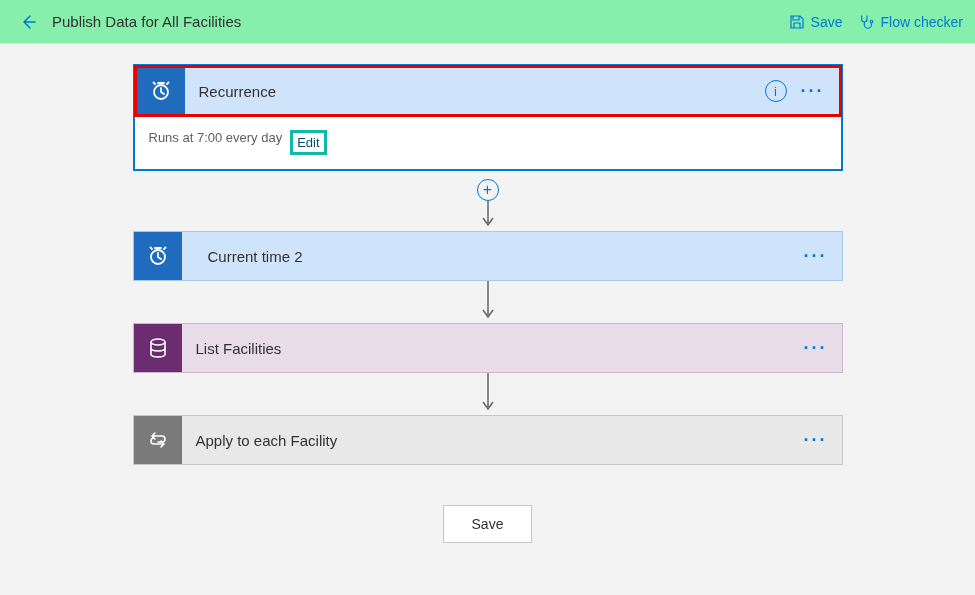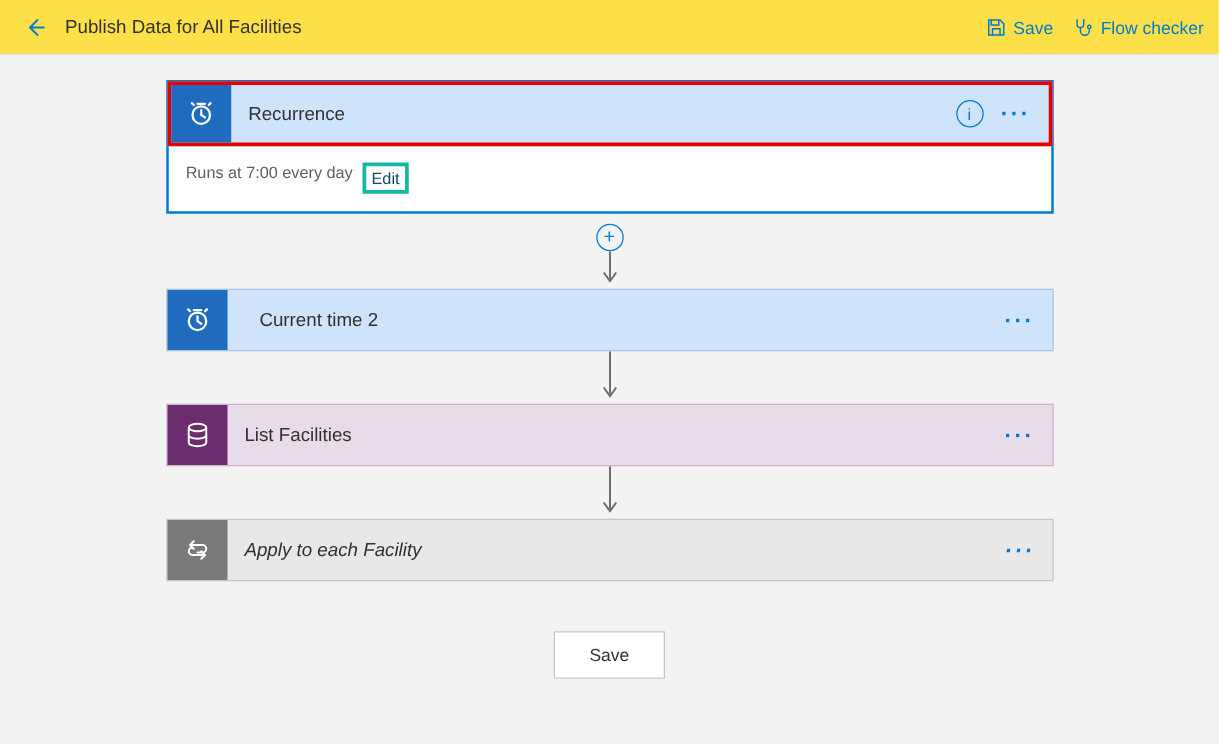--- a/index.html
+++ b/index.html
@@ -7,21 +7,21 @@
       font-family: 'Segoe UI', Tahoma, sans-serif;
       background: #f3f3f3;
       width: 975px;
       height: 595px;
       overflow: hidden;
       font-size: 14px;
       color: #323130;
     }
     .top-bar {
       height: 44px;
-      background: #fde047;
+      background: #86efac;
       border-bottom: 1px solid #e1e1e1;
       display: flex;
       align-items: center;
       padding: 0 12px;
     }
     .back-btn {
       width: 32px;
       height: 32px;
       display: flex;
       align-items: center;
@@ -130,21 +130,21 @@
       cursor: pointer;
       font-size: 13px;
     }
     
     .step-currenttime { }
     .step-currenttime .step-icon { background: #1f6cbf; }
     .step-currenttime .step-header { background: #cfe4fa; }
     .step-listfacilities .step-icon { background: #6b2c70; }
     .step-listfacilities .step-header { background: #e9dce9; }
     .step-applyeach .step-icon { background: #7a7a7a; }
-    .step-applyeach .step-header { background: #e8e8e8; font-style: italic; }
+    .step-applyeach .step-header { background: #e8e8e8; }
     .step-header {
       display: flex;
       align-items: stretch;
       height: 50px;
       width: 100%;
     }
     .connector {
       display: flex;
       flex-direction: column;
       align-items: center;

